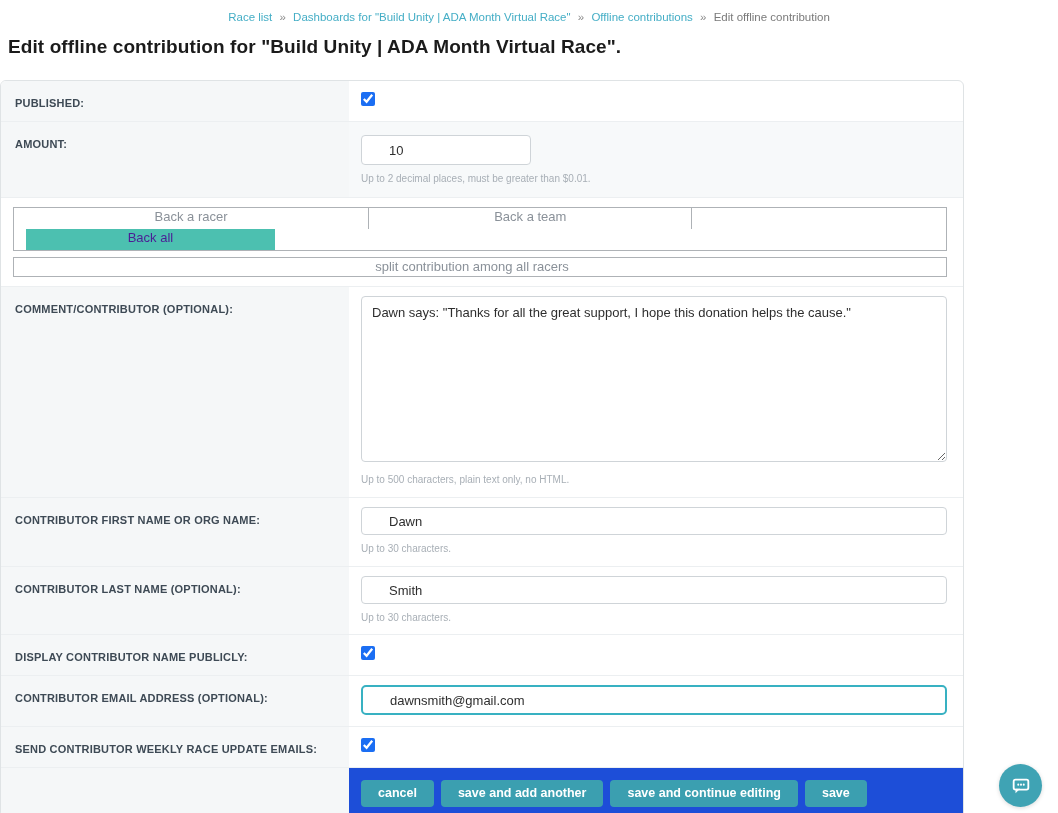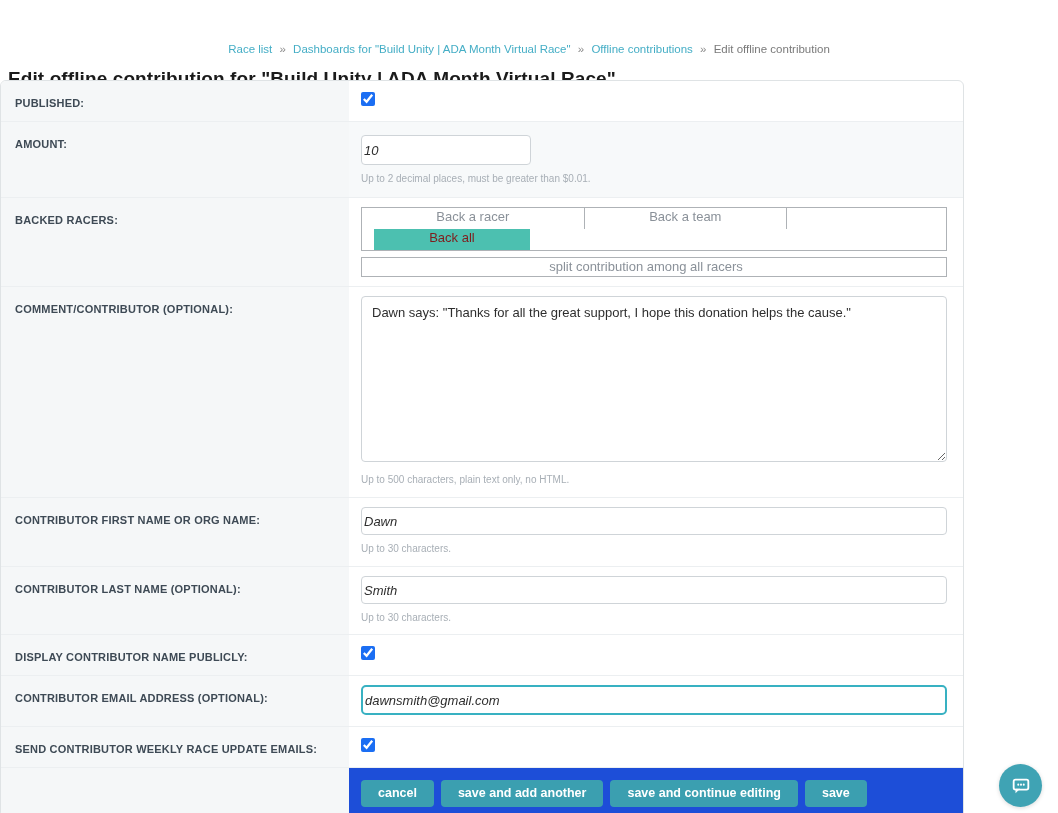--- a/index.html
+++ b/index.html
@@ -10,21 +10,20 @@
     position:relative;
     overflow:hidden;
     color:#2e2e2e;
   }
   
   .breadcrumb {
     padding-top:11px;
     text-align:center;
     font-size:11.5px;
     color:#7a7a7a;
-    margin-top:32px;
   }
   .breadcrumb .crumb-link { color:#45aec6; cursor:pointer; }
   .breadcrumb .sep { color:#8a8a8a; margin:0 4px; }
   
   .page-title {
     margin:13px 0 0 8px;
     font-size:19px;
     font-weight:bold;
     color:#1b1b1b;
     letter-spacing:0.1px;
@@ -71,25 +70,24 @@
     width:14px; height:14px;
     accent-color:#1b6ef3;
     margin-top:2px;
   }
   .text-input {
     font-family:"Liberation Sans", sans-serif;
     font-size:13px;
     color:#2e2e2e;
     border:1px solid #cfd4d8;
     border-radius:4px;
-    padding:6px 2px;
+    padding:6px 27px;
     height:30px;
     outline:none;
     background:#fff;
-    font-style:italic;
   }
   .amount-input { width:170px; margin-top:4px; }
   .full-input { width:100%; height:28px; }
   .email-input {
     width:100%; height:30px;
     border:2px solid #38b1c2;
     border-radius:5px;
   }
   .help {
     margin-top:8px;
@@ -110,21 +108,21 @@
     padding:1px 0 2px 0;
     height:21px;
     cursor:pointer;
   }
   .tab-1 { width:38.1%; border-right:1px solid #aeb2b6; }
   .tab-2 { width:34.7%; border-right:1px solid #aeb2b6; }
   .tab-fill { flex:1; height:21px; }
   .tab-selected {
     width:26.7%;
     background:#4cc0b0;
-    color:#7f1d1d;
+    color:#4c1d95;
     margin-left:12px;
   }
   .split-box {
     margin-top:6px;
     border:1px solid #aeb2b6;
     background:#fff;
     text-align:center;
     font-size:13px;
     color:#8a9199;
     padding:1px 16px 2px 0;
@@ -202,23 +200,20 @@
     <div class="label-cell">
       <label>AMOUNT:</label>
     </div>
     <div class="content-cell content-tint">
       <input type="text" class="text-input amount-input" value="10" style="">
       <div class="help">Up to 2 decimal places, must be greater than $0.01.</div>
     </div>
   </div>
 
   <div class="frow r-backed">
-    <div class="label-cell">
-      <label>BACKED RACERS:</label>
-    </div>
     <div class="content-cell">
       <div class="tab-box">
         <div class="tab tab-1">Back a racer</div>
         <div class="tab tab-2">Back a team</div>
         <div class="tab-fill"></div>
         <div class="tab tab-selected">Back all</div>
       </div>
       <div class="split-box">split contribution among all racers</div>
     </div>
   </div>

